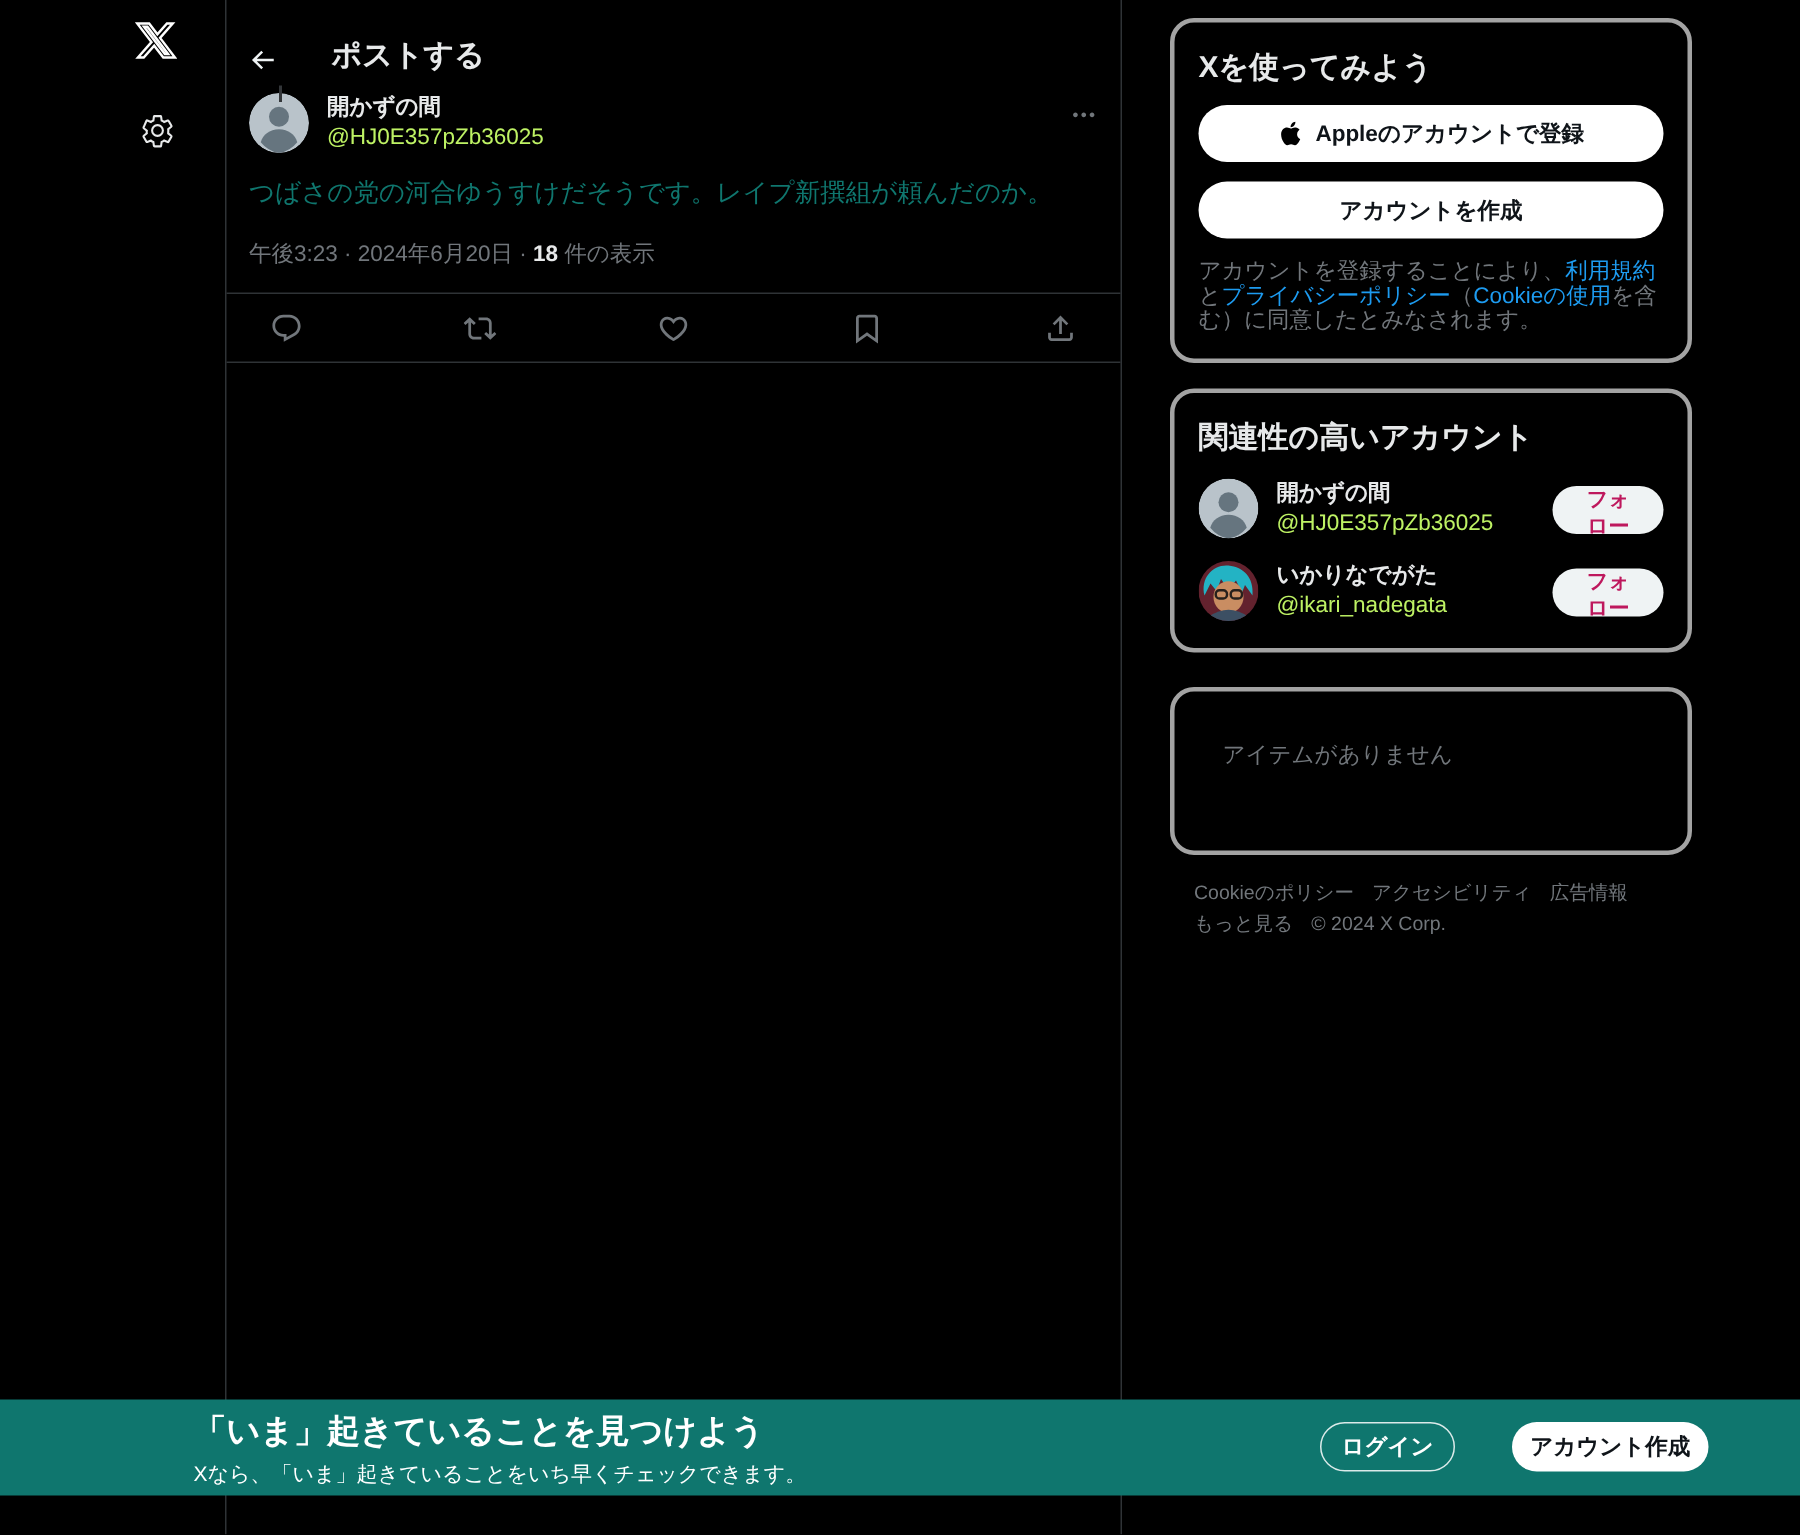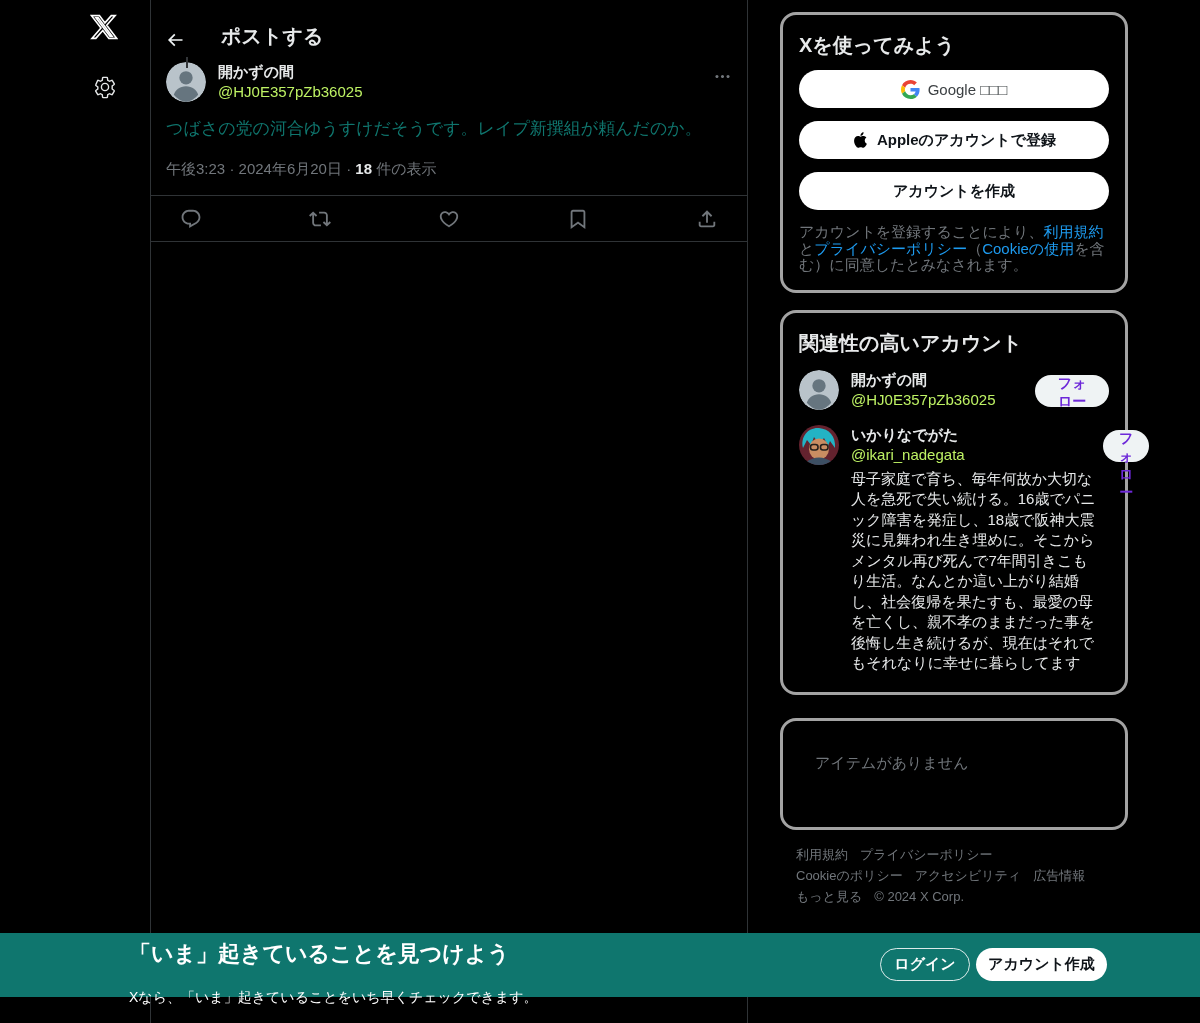--- a/index.html
+++ b/index.html
@@ -59,43 +59,43 @@
   .google-txt { color:#3c4043; font-weight:500; }
   .bold-dark { color:#0f1419; font-weight:bold; }
   .terms { margin-top:14px; font-size:15px; line-height:16.5px; color:#71767b; }
   .terms a { color:#1d9bf0; text-decoration:none; cursor:pointer; }
 
   .box-relevant { margin-top:17px; padding-bottom:18px; }
   .acct-row { display:flex; margin-top:15px; }
   .acct-mid { margin-left:12px; width:252px; }
   .follow-btn {
     margin-left:auto; align-self:flex-start; margin-top:5px; height:32px; padding:0 16px;
-    background:#eff3f4; color:#6d28d9; border:none; border-radius:9999px;
+    background:#eff3f4; color:#be185d; border:none; border-radius:9999px;
     font-family:inherit; font-size:14px; font-weight:bold; cursor:pointer;
   }
   .bio { margin-top:4px; font-size:15px; line-height:20.5px; color:#e7e9ea; width:252px; }
 
   .box-empty { margin-top:23px; height:112px; padding:33px 16px 0 32px; }
   .empty-txt { font-size:15px; color:#71767b; }
 
   .side-footer { margin-top:14px; padding:0 0 0 16px; font-size:13px; color:#71767b; line-height:21px; }
   .side-footer span { margin-right:12px; cursor:pointer; }
 
   
   .banner { position:absolute; left:0; top:933px; width:1200px; height:64px; background:#0f766e; z-index:10; }
   .banner-text { position:absolute; left:129px; top:7px; }
   .banner-title { font-size:22px; font-weight:bold; color:#fff; line-height:27px; }
-  .banner-sub { font-size:14px; color:#fff; line-height:18px; margin-top:21px; }
+  .banner-sub { font-size:14px; color:#fff; line-height:18px; margin-top:6px; }
   .banner-login {
     position:absolute; left:880px; top:15px; width:90px; height:33px;
     background:transparent; border:1px solid rgba(255,255,255,0.85); border-radius:9999px;
     color:#fff; font-family:inherit; font-size:15px; font-weight:bold; cursor:pointer;
   }
   .banner-signup {
-    position:absolute; left:976px; top:15px; width:131px; height:33px;
+    position:absolute; left:1008px; top:15px; width:131px; height:33px;
     background:#fff; border:none; border-radius:9999px;
     color:#0f1419; font-family:inherit; font-size:15px; font-weight:bold; cursor:pointer;
   }
 </style>
 </head>
 <body>
 
 <div class="stage">
 
   <aside class="left-rail">
@@ -182,29 +182,20 @@
         </div>
       </div>
       <div class="divider"></div>
     </article>
   </main>
 
   <section class="right-col">
 
     <div class="side-box box-signup">
       <div class="box-title">Xを使ってみよう</div>
-      <button class="pill-btn">
-        <svg class="g-icon" viewBox="0 0 48 48">
-            <path fill="#EA4335" d="M24 9.5c3.54 0 6.71 1.22 9.21 3.6l6.85-6.85C35.9 2.38 30.47 0 24 0 14.62 0 6.51 5.38 2.56 13.22l7.98 6.19C12.43 13.72 17.74 9.5 24 9.5z"></path>
-            <path fill="#4285F4" d="M46.98 24.55c0-1.57-.15-3.09-.38-4.55H24v9.02h12.94c-.58 2.96-2.26 5.48-4.78 7.18l7.73 6c4.51-4.18 7.09-10.36 7.09-17.65z"></path>
-            <path fill="#FBBC05" d="M10.53 28.59c-.48-1.45-.76-2.99-.76-4.59s.27-3.14.76-4.59l-7.98-6.19C.92 16.46 0 20.12 0 24c0 3.88.92 7.54 2.56 10.78l7.97-6.19z"></path>
-            <path fill="#34A853" d="M24 48c6.48 0 11.93-2.13 15.89-5.81l-7.73-6c-2.15 1.45-4.92 2.3-8.16 2.3-6.26 0-11.57-4.22-13.47-9.91l-7.98 6.19C6.51 42.62 14.62 48 24 48z"></path>
-          </svg>
-        <span class="google-txt">Google □□□</span>
-      </button>
       <button class="pill-btn">
         <svg class="a-icon" viewBox="0 0 24 24">
             <path d="M16.365 1.43c0 1.14-.493 2.27-1.177 3.08-.744.9-1.99 1.57-2.987 1.57-.12 0-.23-.02-.3-.03-.01-.06-.04-.22-.04-.39 0-1.15.572-2.27 1.206-2.98.804-.94 2.142-1.64 3.248-1.68.03.13.05.28.05.43zm4.565 15.71c-.03.07-.463 1.58-1.518 3.12-.945 1.34-1.94 2.71-3.43 2.71-1.517 0-1.9-.88-3.63-.88-1.698 0-2.302.91-3.67.91-1.377 0-2.332-1.26-3.428-2.8-1.287-1.82-2.323-4.63-2.323-7.28 0-4.28 2.797-6.55 5.552-6.55 1.448 0 2.675.95 3.6.95.865 0 2.222-1.01 3.902-1.01.613 0 2.886.06 4.374 2.19-.13.09-2.383 1.37-2.383 4.19 0 3.26 2.854 4.42 2.954 4.45z" fill="#000"></path>
           </svg>
         <span class="bold-dark">Appleのアカウントで登録</span>
       </button>
       <button class="pill-btn">
         <span class="bold-dark">アカウントを作成</span>
       </button>
       <p class="terms"><span>アカウントを登録することにより、</span><a>利用規約</a><span>と</span><a>プライバシーポリシー</a><span>（</span><a>Cookieの使用</a><span>を含む）に同意したとみなされます。</span></p>
@@ -235,34 +226,30 @@
               <path d="M4 23C1 11 10 2 20 3c10 1 17 8 16 20l-5-7-2 5-4-8-5 6-5-7-3 8-4-5-4 8z" fill="#23b3c4"></path>
               <ellipse cx="20" cy="24" rx="10" ry="10.5" fill="#c98d62"></ellipse>
               <rect x="11.5" y="19.5" width="7.5" height="5.5" rx="2.5" fill="none" stroke="#26201c" stroke-width="1.6"></rect>
               <rect x="21.5" y="19.5" width="7.5" height="5.5" rx="2.5" fill="none" stroke="#26201c" stroke-width="1.6"></rect>
               <path d="M7 37q13-9 26 0l1 3H6z" fill="#3c4f63"></path>
             </svg>
         </div>
         <div class="acct-mid">
           <div class="disp-name">いかりなでがた</div>
           <div class="handle">@ikari_nadegata</div>
-          <div class="bio">母子家庭で育ち、毎年何故か大切な人を急死で失い続ける。16歳でパニック障害を発症し、18歳で阪神大震災に見舞われ生き埋めに。そこからメンタル再び死んで7年間引きこもり生活。なんとか這い上がり結婚し、社会復帰を果たすも、最愛の母を亡くし、親不孝のままだった事を後悔し生き続けるが、現在はそれでもそれなりに幸せに暮らしてます</div>
         </div>
         <button class="follow-btn">フォロー</button>
       </div>
     </div>
 
     <div class="side-box box-empty">
       <div class="empty-txt">アイテムがありません</div>
     </div>
 
     <nav class="side-footer">
-      <div>
-        <span>利用規約</span><span>プライバシーポリシー</span>
-      </div>
       <div>
         <span>Cookieのポリシー</span><span>アクセシビリティ</span><span>広告情報</span>
       </div>
       <div>
         <span>もっと見る</span><span>© 2024 X Corp.</span>
       </div>
     </nav>
   </section>
 
   <div class="banner">

